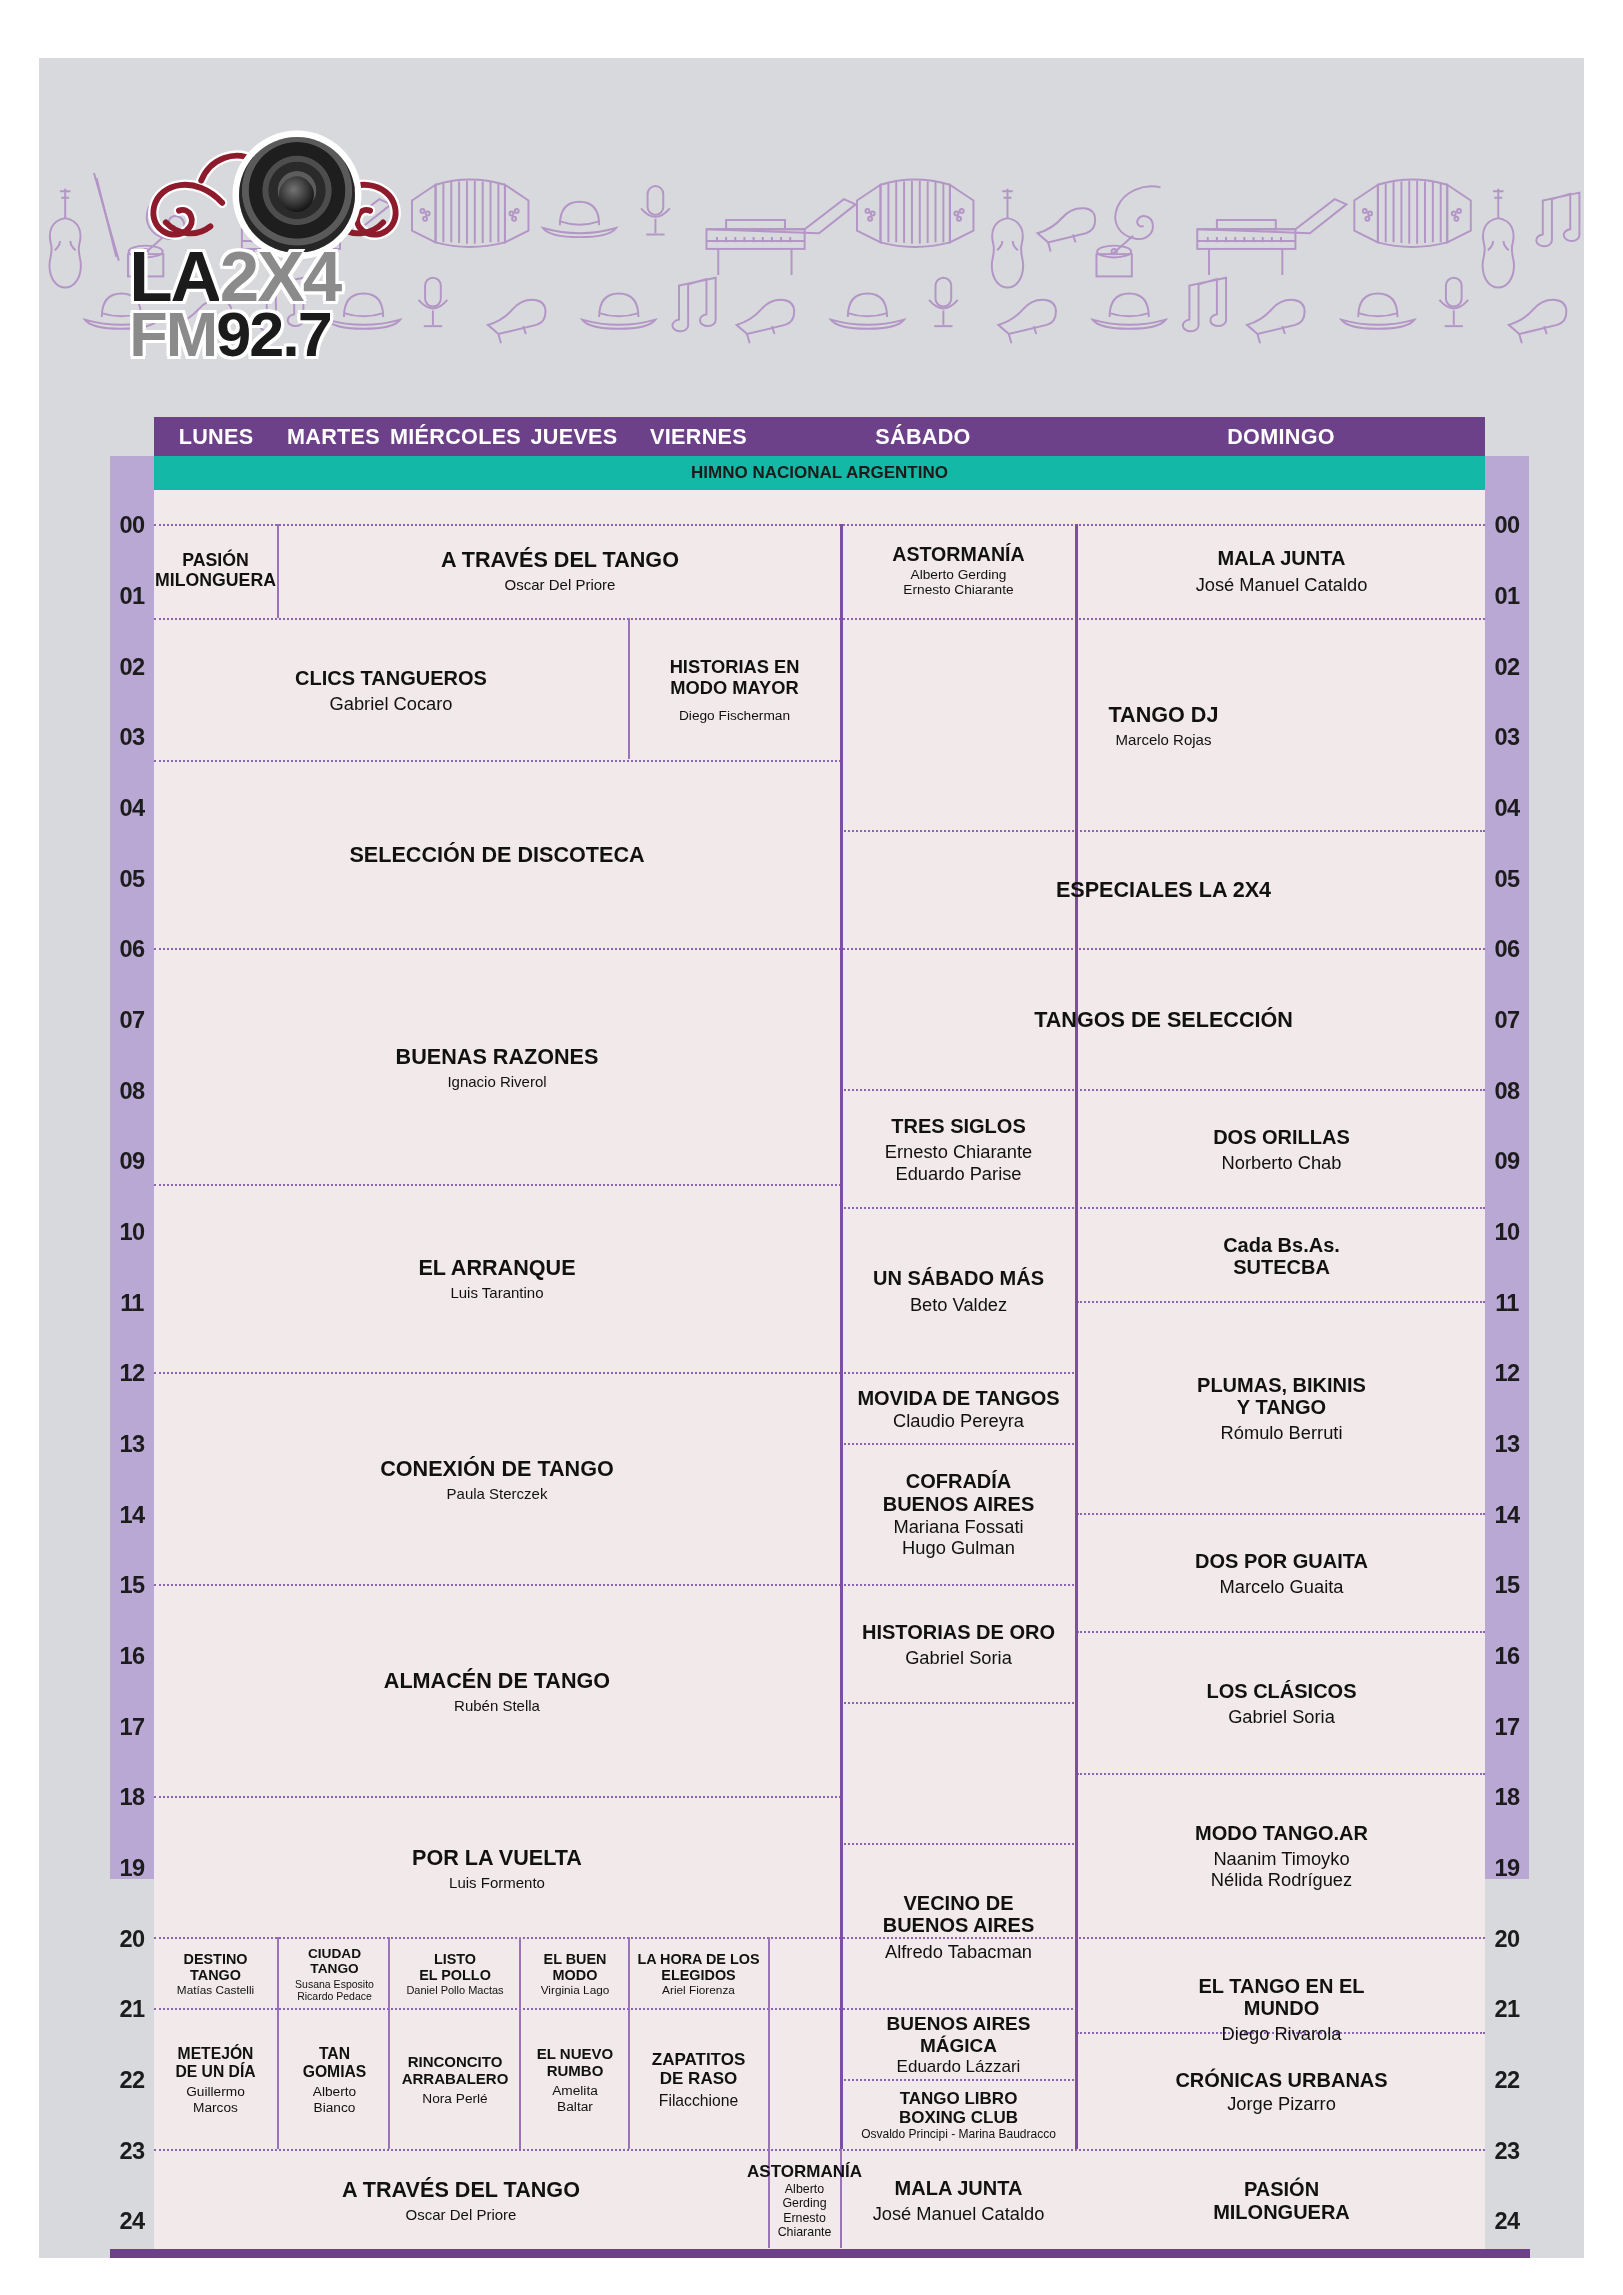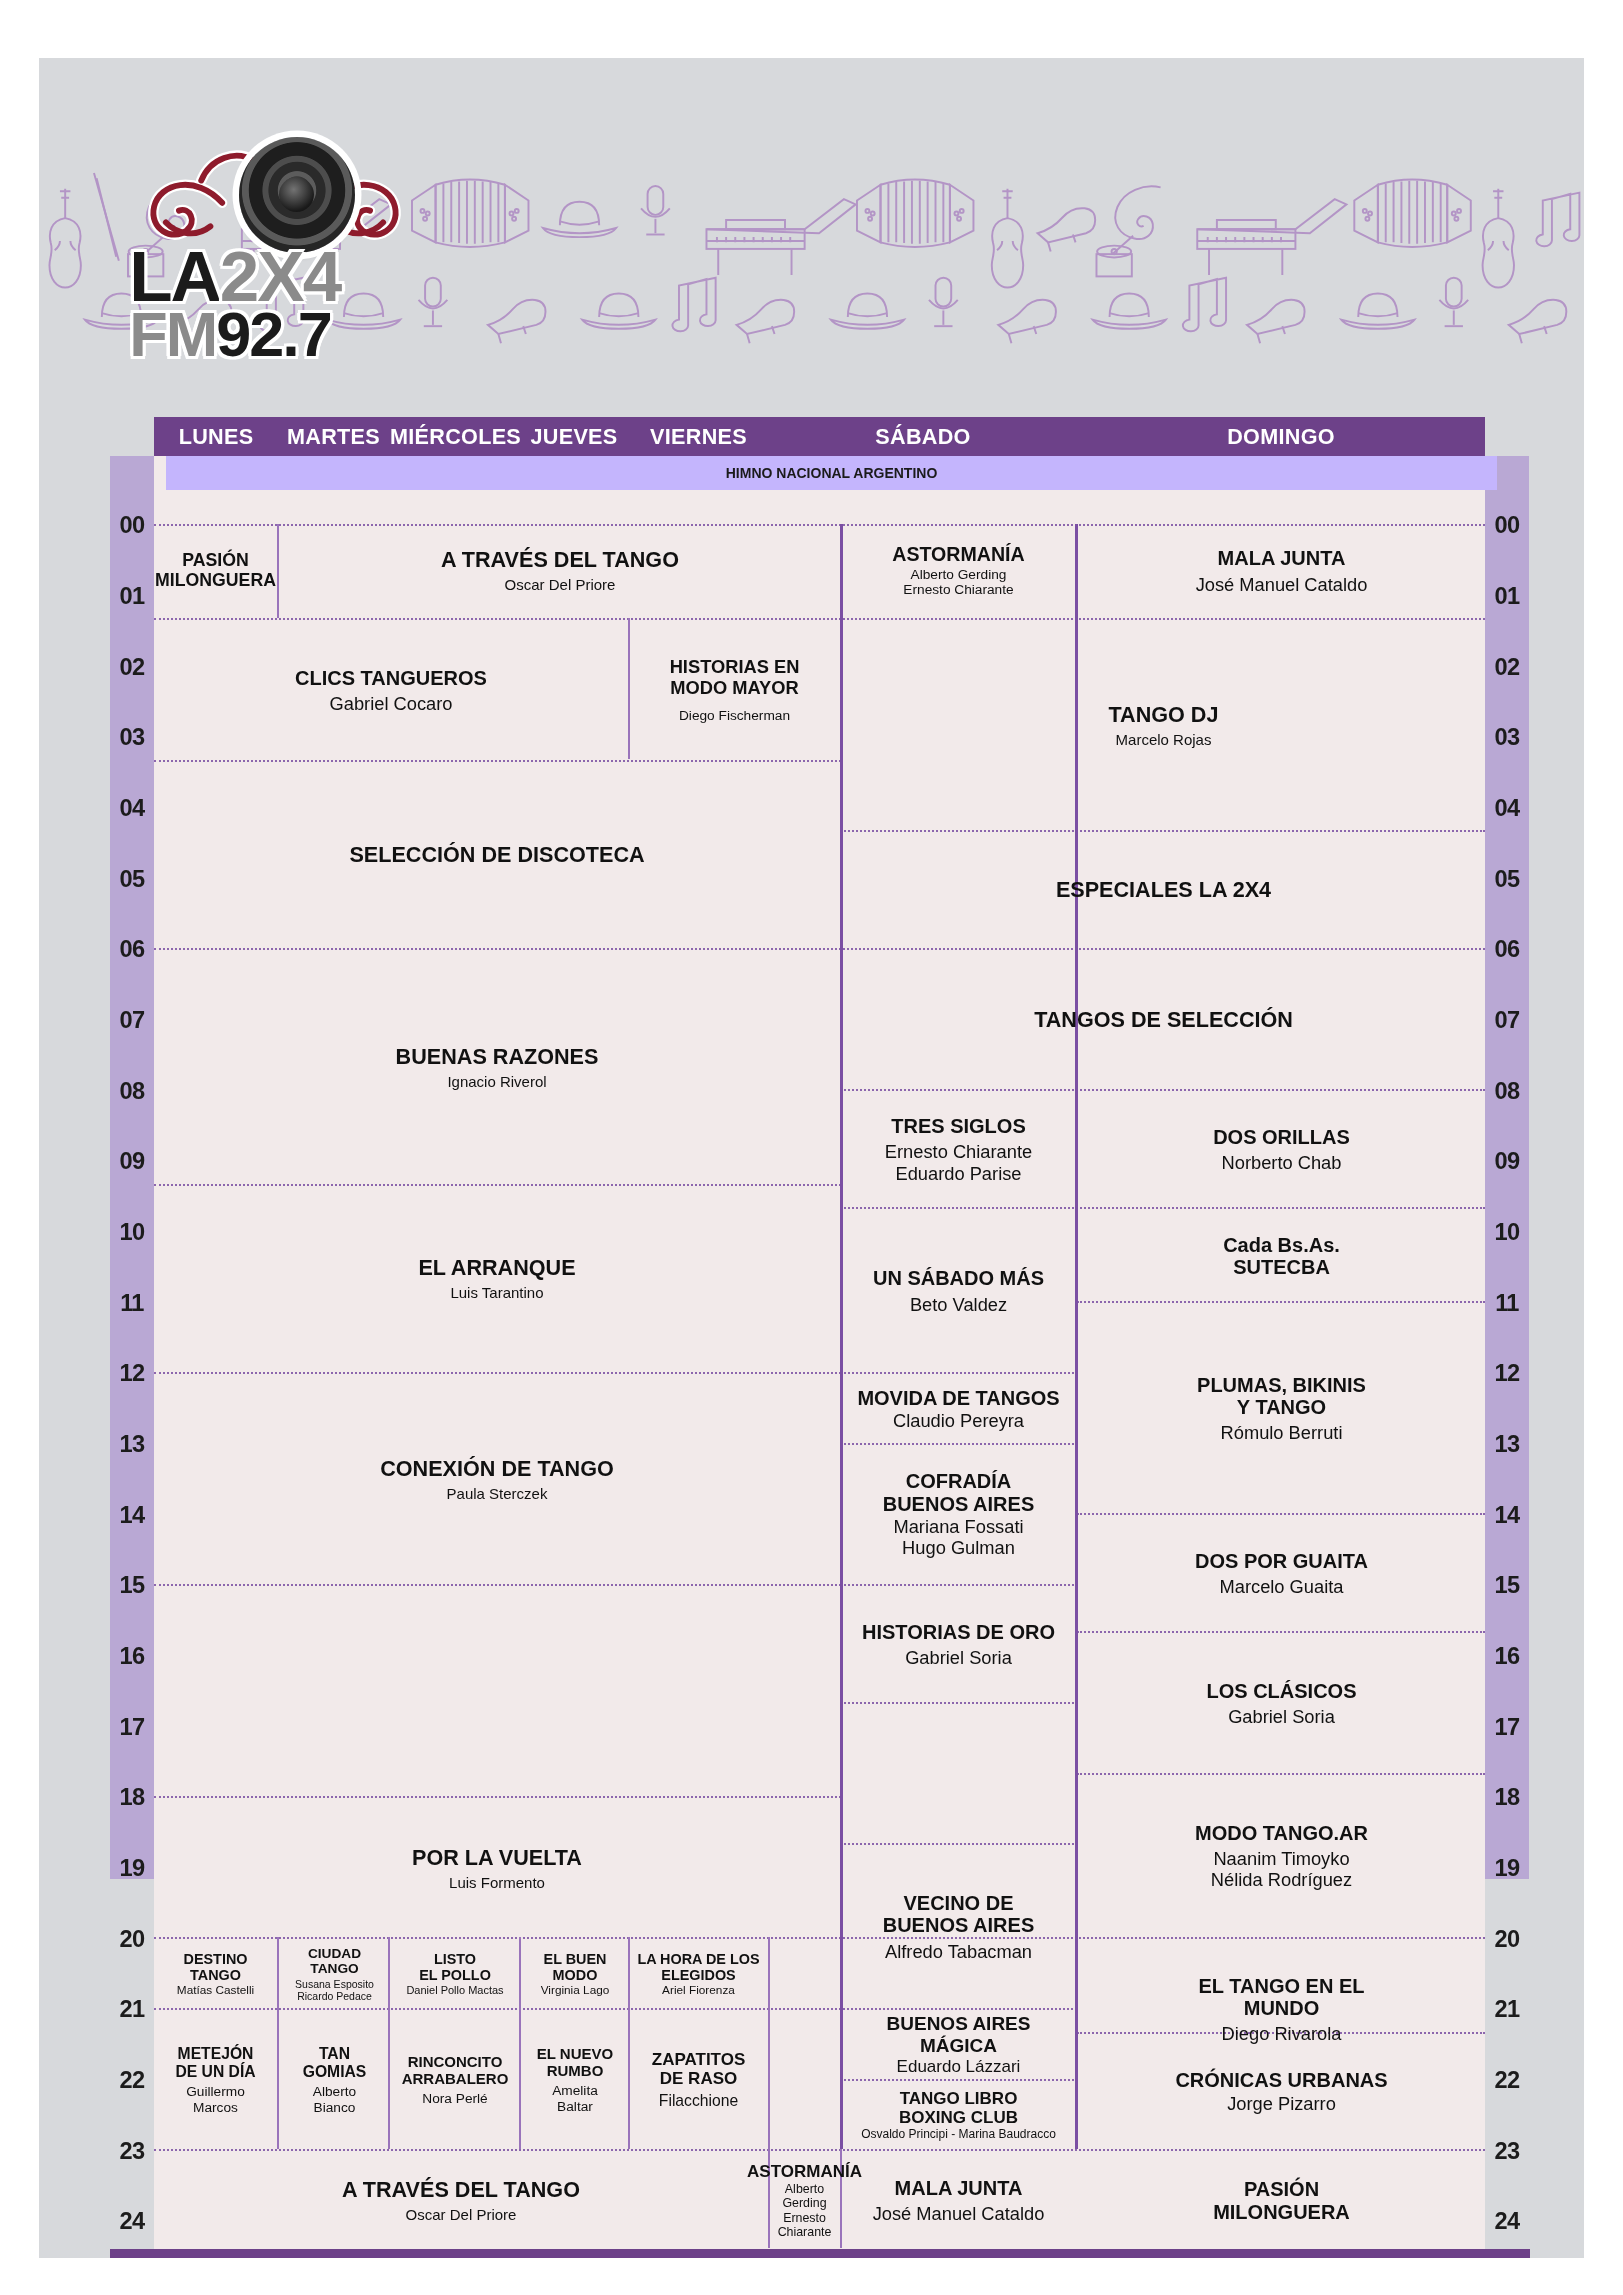--- a/index.html
+++ b/index.html
@@ -126,26 +126,26 @@
 
   
   #board {
     position: absolute;
     left: 44px; top: 0;
     width: 1331px; height: 1793px;
     background: #f2eaea;
   }
   #anthem {
     position: absolute;
-    left: 12px; top: 0;
+    left: 0; top: 0;
     width: 1331px; height: 34px;
-    background: #c4b5fd;
+    background: #14b8a6;
     text-align: center;
     line-height: 34px;
-    font-size: 14px;
+    font-size: 17px;
     font-weight: 600;
     color: #1b1b1b;
   }
   #board .hline {
     position: absolute;
     height: 0;
     border-top: 2.6px dotted #7b4fa3;
     opacity: .85;
   }
   #board .vline {
@@ -528,20 +528,24 @@
         <div class="cell s-lg" style="left:688px;top:989px;width:233px;height:139px">
           <div class="t">COFRADÍA<br>BUENOS AIRES</div>
           <div class="h tight">Mariana Fossati<br>Hugo Gulman</div>
         </div>
 
         <div class="cell s-lg" style="left:924px;top:1060px;width:407px;height:115px">
           <div class="t">DOS POR GUAITA</div>
           <div class="h">Marcelo Guaita</div>
         </div>
 
+        <div class="cell s-xl" style="left:0;top:1131px;width:686px;height:209px">
+          <div class="t">ALMACÉN DE TANGO</div>
+          <div class="h">Rubén Stella</div>
+        </div>
 
         <div class="cell s-lg" style="left:688px;top:1131px;width:233px;height:115px">
           <div class="t">HISTORIAS DE ORO</div>
           <div class="h">Gabriel Soria</div>
         </div>
 
         <div class="cell s-lg" style="left:924px;top:1178px;width:407px;height:139px">
           <div class="t">LOS CLÁSICOS</div>
           <div class="h">Gabriel Soria</div>
         </div>

